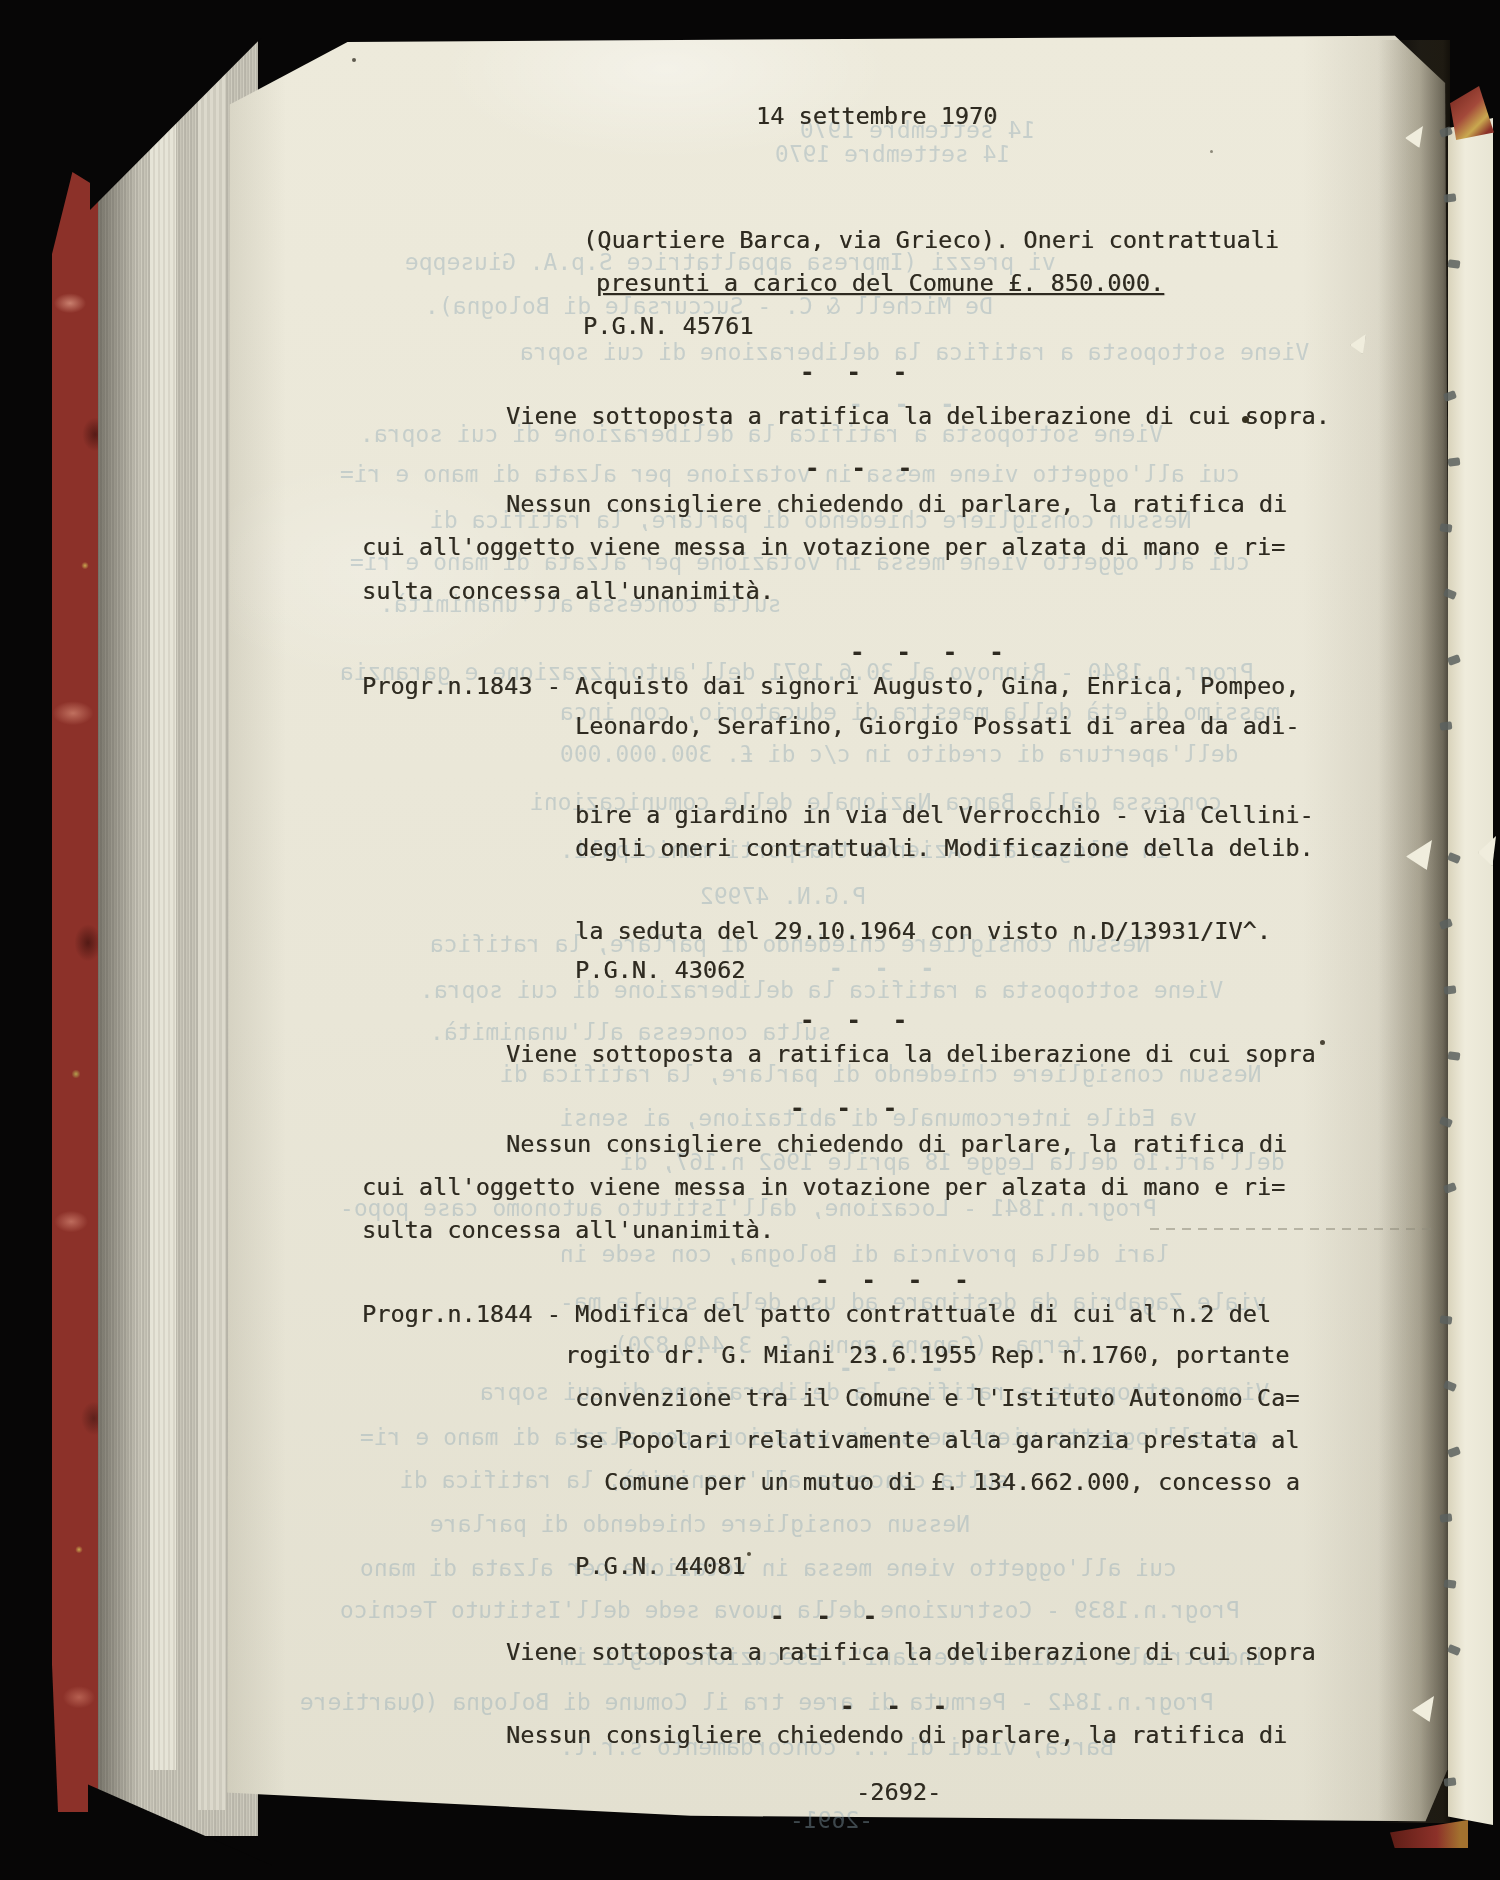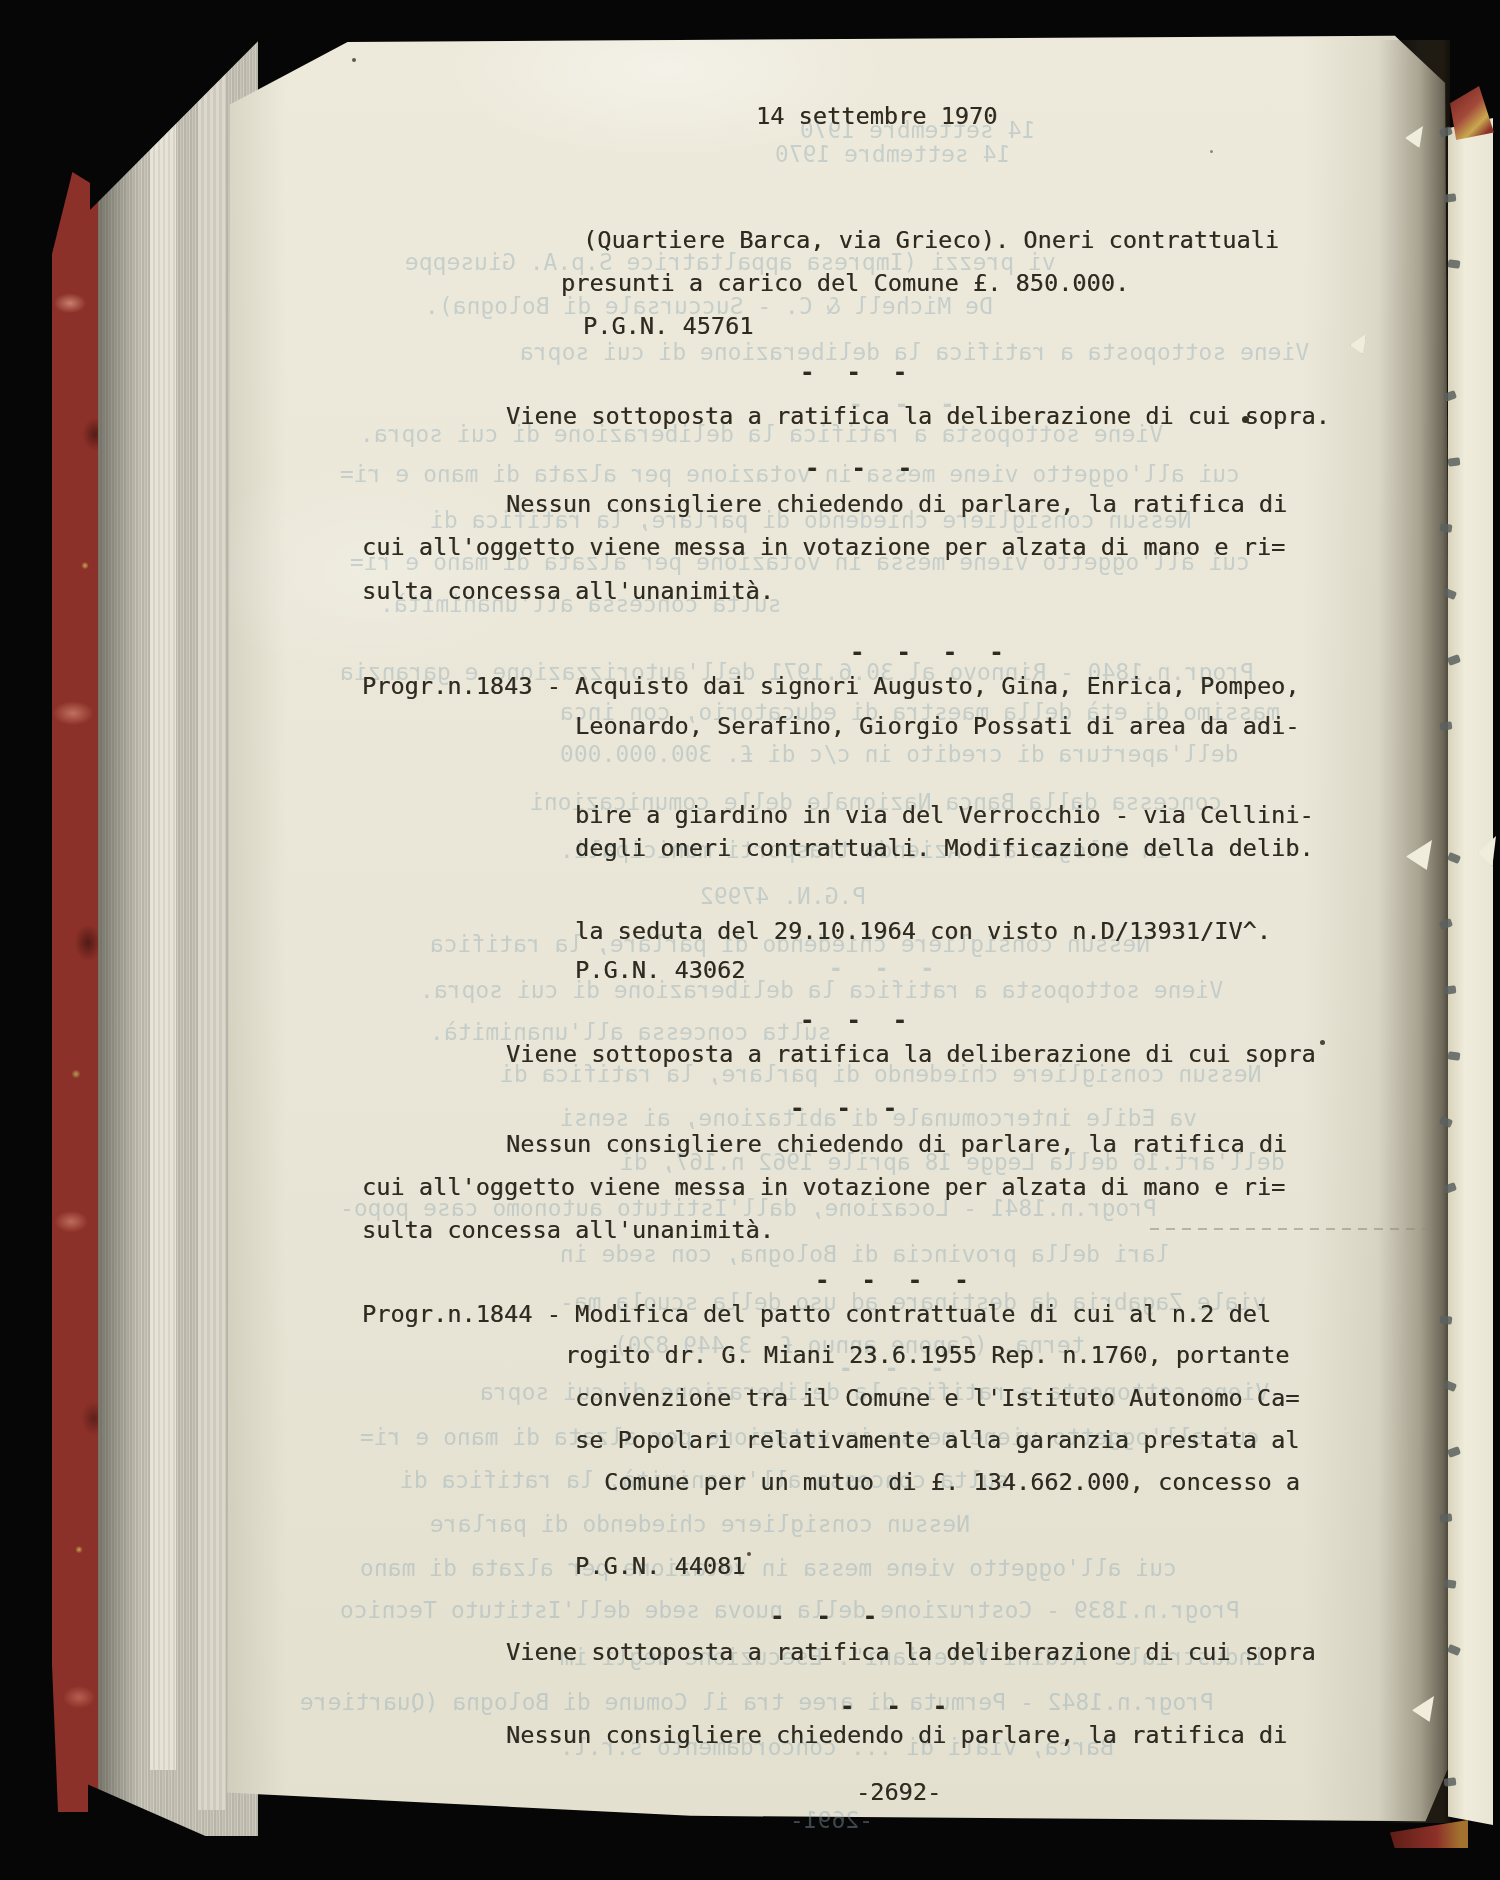--- a/index.html
+++ b/index.html
@@ -110,21 +110,21 @@
       <span class="line ghost" style="left: 360px; top: 1556px;">cui all'oggetto viene messa in votazione per alzata di mano</span>
       <span class="line ghost" style="left: 340px; top: 1598px;">Progr.n.1839 - Costruzione della nuova sede dell'Istituto Tecnico</span>
       <span class="line ghost" style="left: 560px; top: 1645px;">industriale "Aldini-Valeriani". Esecuzione degli im</span>
       <span class="line ghost" style="left: 300px; top: 1690px;">Progr.n.1842 - Permuta di aree tra il Comune di Bologna (Quartiere</span>
       <span class="line ghost" style="left: 560px; top: 1735px;">Barca, viali di ... concordamento s.r.l.</span>
       <span class="line ghost" style="left: 790px; top: 1808px;">-2691-</span>
     </div>
   <div id="typed-layer" style="position:absolute;left:0;top:0;width:100%;height:100%;">
       <span class="line" style="left: 756px; top: 104px;">14 settembre 1970</span>
       <span class="line" style="left: 583px; top: 228px;">(Quartiere Barca, via Grieco). Oneri contrattuali</span>
-      <span class="line" style="left: 561px; top: 271px;">presunti a carico del Comune £. 850.000.</span>
+      <span class="line" style="left: 596px; top: 271px; text-decoration: underline;">presunti a carico del Comune £. 850.000.</span>
       <span class="line" style="left: 583px; top: 314px;">P.G.N. 45761</span>
       <span class="line sep" style="left: 800px; top: 360px;">- - -</span>
       <span class="line" style="left: 506px; top: 404px;">Viene sottoposta a ratifica la deliberazione di cui sopra.</span>
       <span class="line sep" style="left: 805px; top: 456px;">- - -</span>
       <span class="line" style="left: 506px; top: 492px;">Nessun consigliere chiedendo di parlare, la ratifica di</span>
       <span class="line" style="left: 362px; top: 535px;">cui all'oggetto viene messa in votazione per alzata di mano e ri=</span>
       <span class="line" style="left: 362px; top: 579px;">sulta concessa all'unanimità.</span>
       <span class="line sep" style="left: 850px; top: 640px;">- - - -</span>
       <span class="line" style="left: 362px; top: 674px;">Progr.n.1843 - Acquisto dai signori Augusto, Gina, Enrica, Pompeo,</span>
       <span class="line" style="left: 575px; top: 714px;">Leonardo, Serafino, Giorgio Possati di area da adi-</span>

